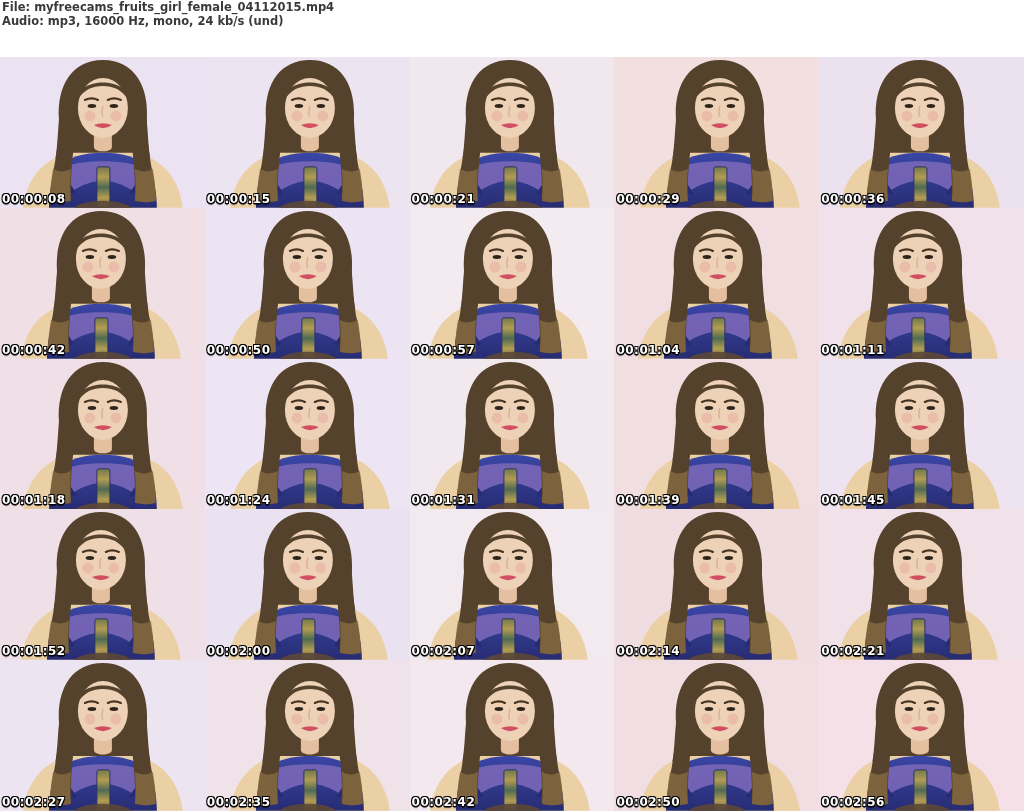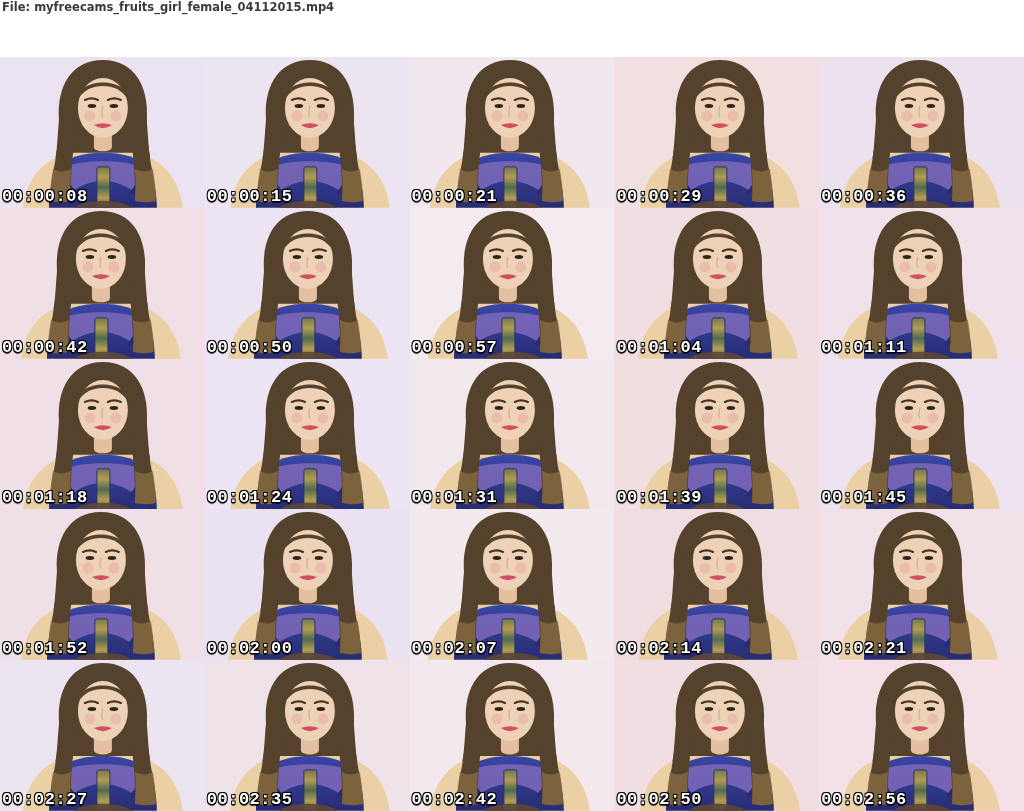--- a/index.html
+++ b/index.html
@@ -18,28 +18,27 @@
   }
   .grid{
     display:grid;width:1024px;height:754px;
     grid-template-columns:repeat(5,1fr);
     grid-template-rows:repeat(5,1fr);
   }
   .thumb{position:relative;overflow:hidden;background:var(--bg,#ece4f2);}
   .frame{position:absolute;left:0;top:0;width:100%;height:100%;display:block;}
   .ts{
     position:absolute;left:2px;bottom:3px;
-    font-size:17px;font-weight:bold;line-height:1;letter-spacing:.5px;
+    font-size:12px;font-weight:bold;line-height:1;letter-spacing:.5px;
     color:var(--c-timestamp-text,#ffffff);
     text-shadow:-1px -1px 0 var(--c-timestamp-outline,#000),
                  1px -1px 0 var(--c-timestamp-outline,#000),
                 -1px  1px 0 var(--c-timestamp-outline,#000),
                  1px  1px 0 var(--c-timestamp-outline,#000),
                  0 2px 1px rgba(0,0,0,.75);
-    font-family:Liberation Mono, monospace;
   }
   
   .hairF{fill:var(--c-hair,#55422d);}
   .hairL{fill:var(--c-hair-light,#8a6d43);}
   .faceF{fill:var(--c-skin,#eed2b8);}
   .armF{fill:var(--c-arm-skin,#ebd0a6);}
   .neckF{fill:var(--c-neck-skin,#e4c0a0);}
   .lipsF{fill:var(--c-lips,#d14f63);}
   .meshF{fill:var(--c-mesh-purple,#7866b6);}
   .navyS{stroke:var(--c-top-navy,#272c72);}
@@ -66,20 +65,21 @@
       <stop offset="0.5" class="sq3"></stop>
       <stop offset="0.75" class="sq2"></stop>
       <stop offset="1" class="sq1"></stop>
     </linearGradient>
   </defs>
 </svg>
 
 <div class="sheet">
   <header class="meta">
     <div class="meta-line">File: myfreecams_fruits_girl_female_04112015.mp4</div>
+    <div class="meta-line">Audio: mp3, 16000 Hz, mono, 24 kb/s (und)</div>
   </header>
   <div class="grid" id="grid">
   <div class="thumb" style="--bg: #ebe3f2;">
     <svg class="frame" viewBox="0 0 205 151" preserveAspectRatio="none">
       <g class="person" transform="translate(1 0)">
 
         <path class="hairF" d="M102,3 C70,3 56,30 58,62 C59,89 52,114 46,136 L158,136 C152,114 145,89 146,62 C148,30 134,3 102,3 Z"></path>
 
         <path class="armF" d="M22,151 C26,120 44,101 70,96 L134,96 C160,101 178,120 182,151 Z"></path>
 

